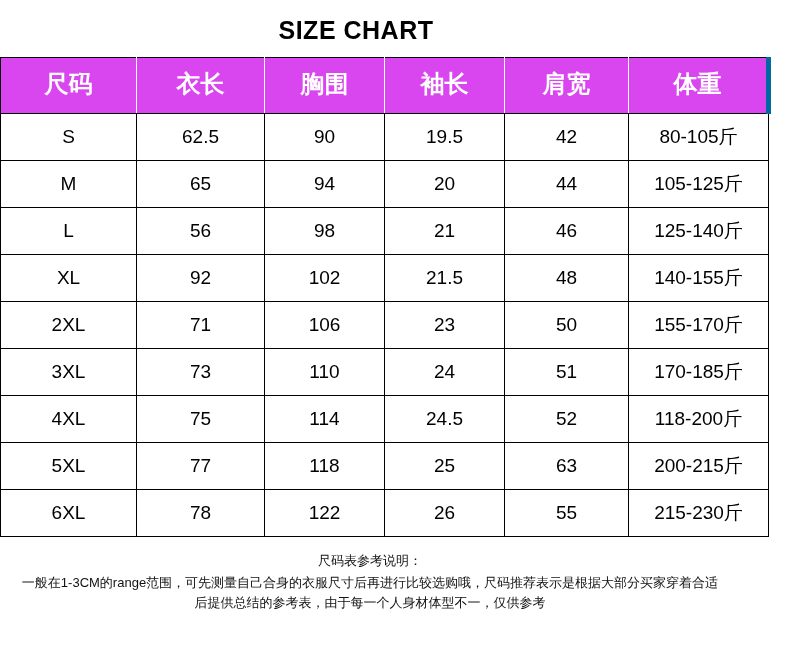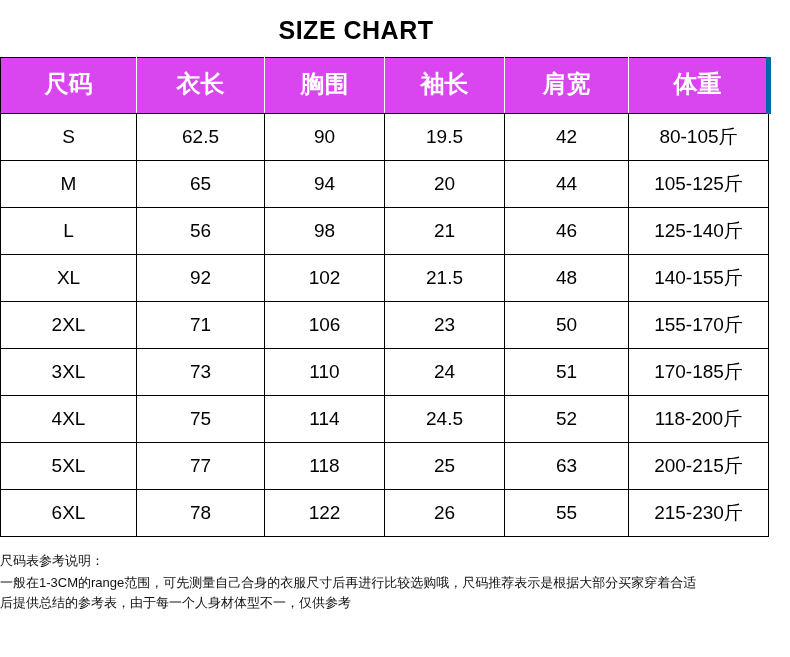--- a/index.html
+++ b/index.html
@@ -69,20 +69,21 @@
     padding: 0;
     background: #ffffff;
     color: #000;
   }
   .notes {
     width: 740px;
     margin: 14px auto 1px auto;
     font-size: 13px;
     line-height: 1.55;
     color: #111;
+    text-align: center;
   }
   .notes .note-line {
     white-space: pre-wrap;
   }
   .notes .note-title {
     margin-bottom: 2px;
   }
 </style>
 </head>
 <body>

